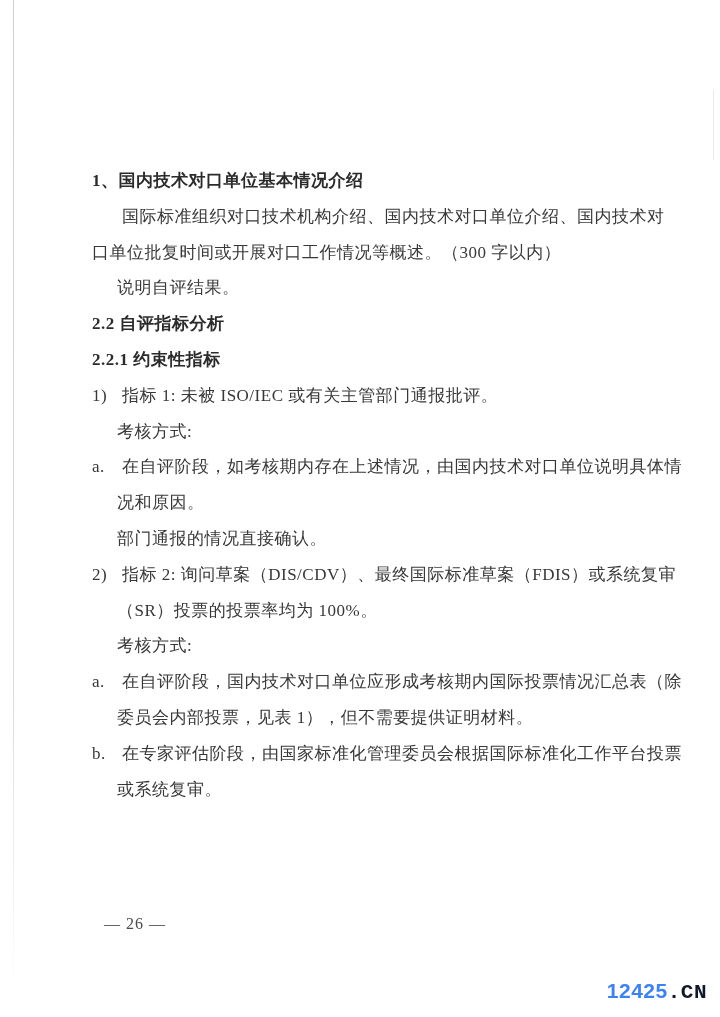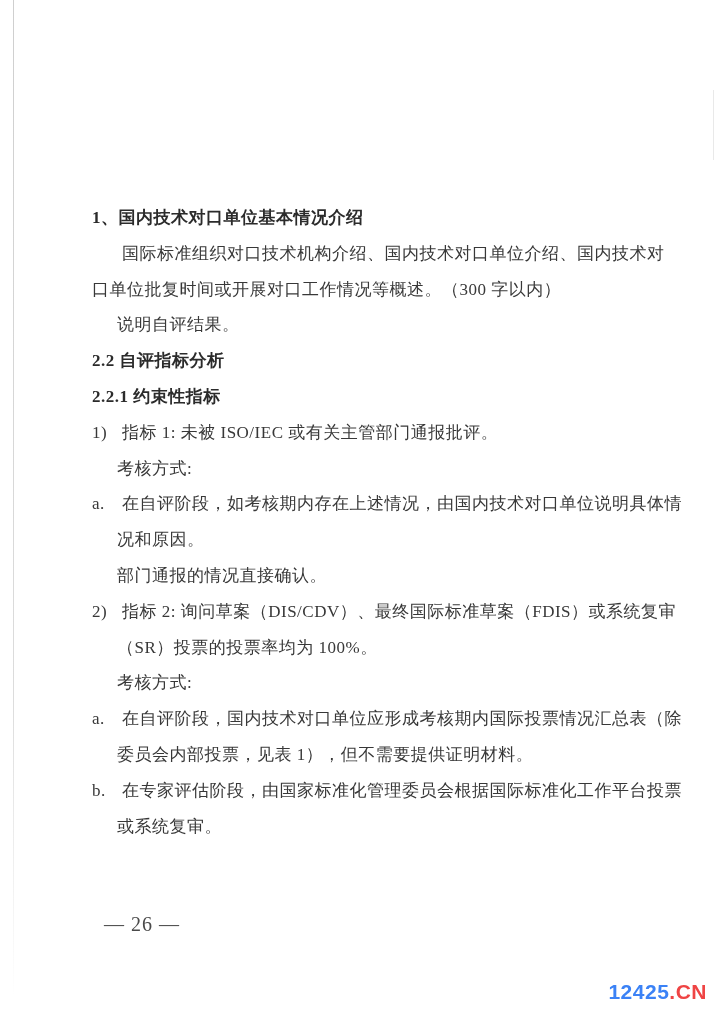--- a/index.html
+++ b/index.html
@@ -31,21 +31,20 @@
     top: 90px;
     width: 1px;
     height: 70px;
     background: #e9e9e9;
   }
   .doc {
     position: absolute;
     top: 163px;
     left: 0;
     right: 4px;
-    margin-top: 37px;
   }
   .line {
     margin: 0;
     height: 35.8px;
     line-height: 35.8px;
     font-size: 17px;
     white-space: nowrap;
     letter-spacing: 0.5px;
   }
   .bold {
@@ -56,36 +55,36 @@
   .ml-b { margin-left: 122px; }
   .ml-c { margin-left: 117px; }
   .marker {
     display: inline-block;
     width: 30px;
   }
   .footer {
     position: absolute;
     top: 913px;
     left: 104px;
-    font-size: 20px;
+    font-size: 16px;
     line-height: 22px;
     color: #4a4a4a;
     letter-spacing: 1px;
   }
   .watermark {
     position: absolute;
     right: 13px;
     bottom: 13px;
     font-family: "Liberation Sans", "DejaVu Sans", sans-serif;
     font-weight: bold;
     font-size: 21px;
     letter-spacing: 0.5px;
   }
   .wm-site { color: #3b82f6; margin-top: 40px; }
-  .wm-tld  { color: #ef4444; }
+  .wm-tld  { color: #0f172a; font-family: Liberation Mono, monospace; }
 </style>
 </head>
 <body>
 
 <div class="page">
 
   <div class="scan-edge-left"></div>
   <div class="scan-edge-right"></div>
 
   <div class="doc">

